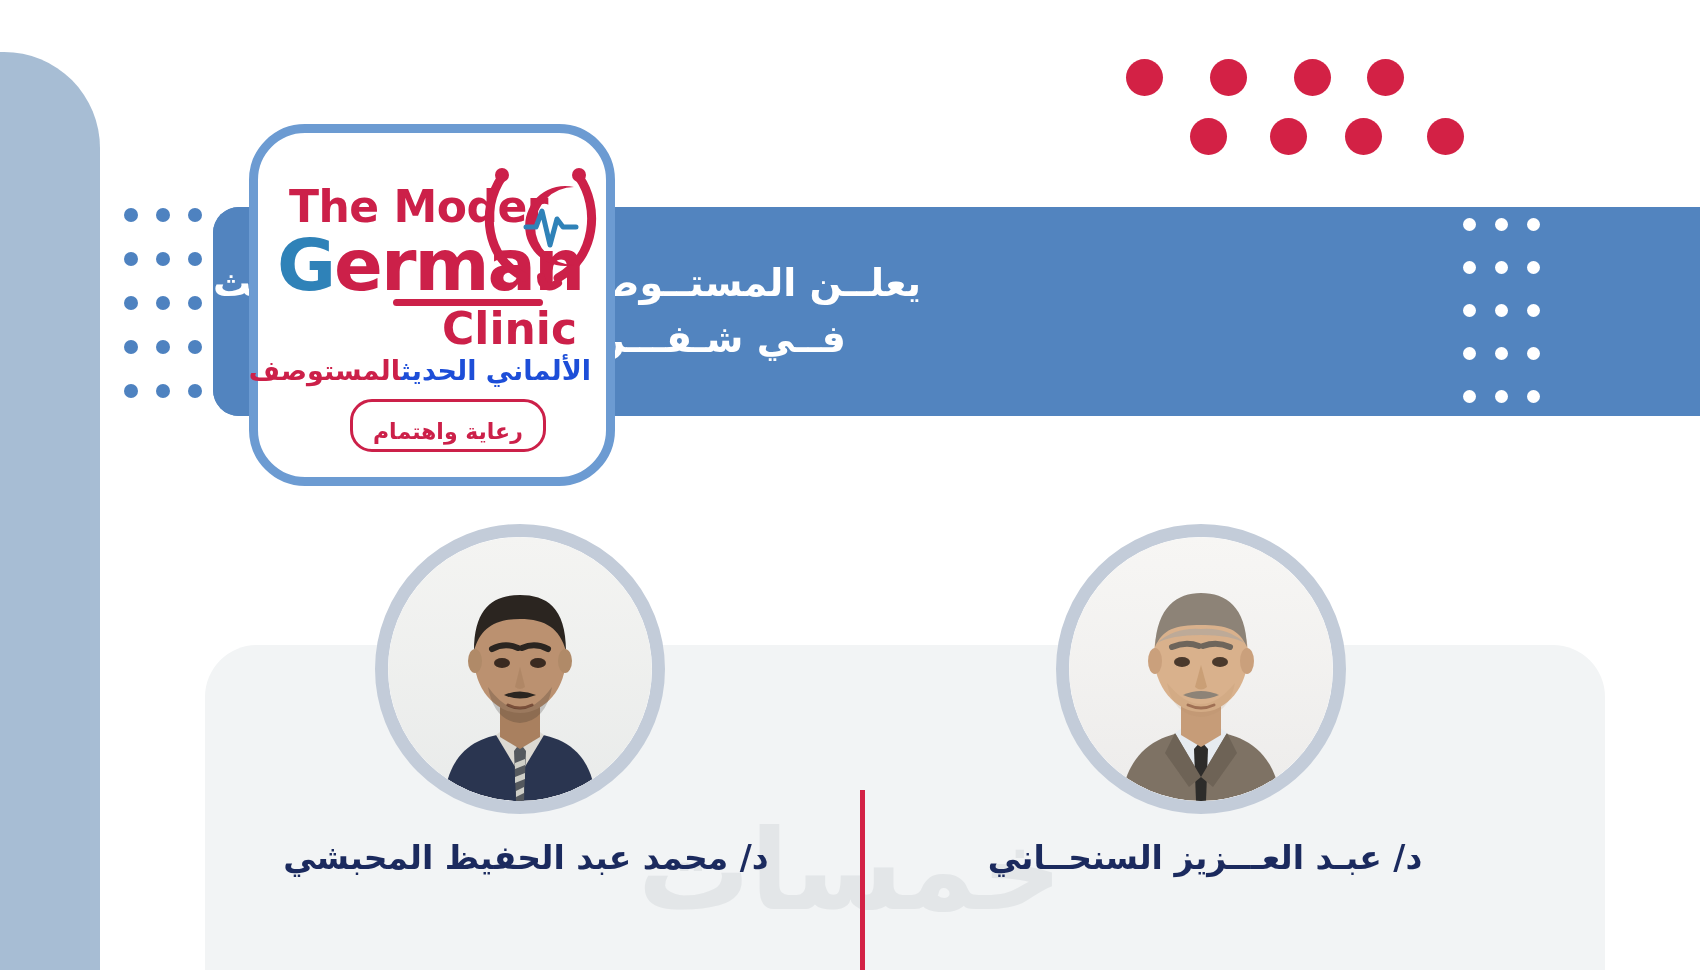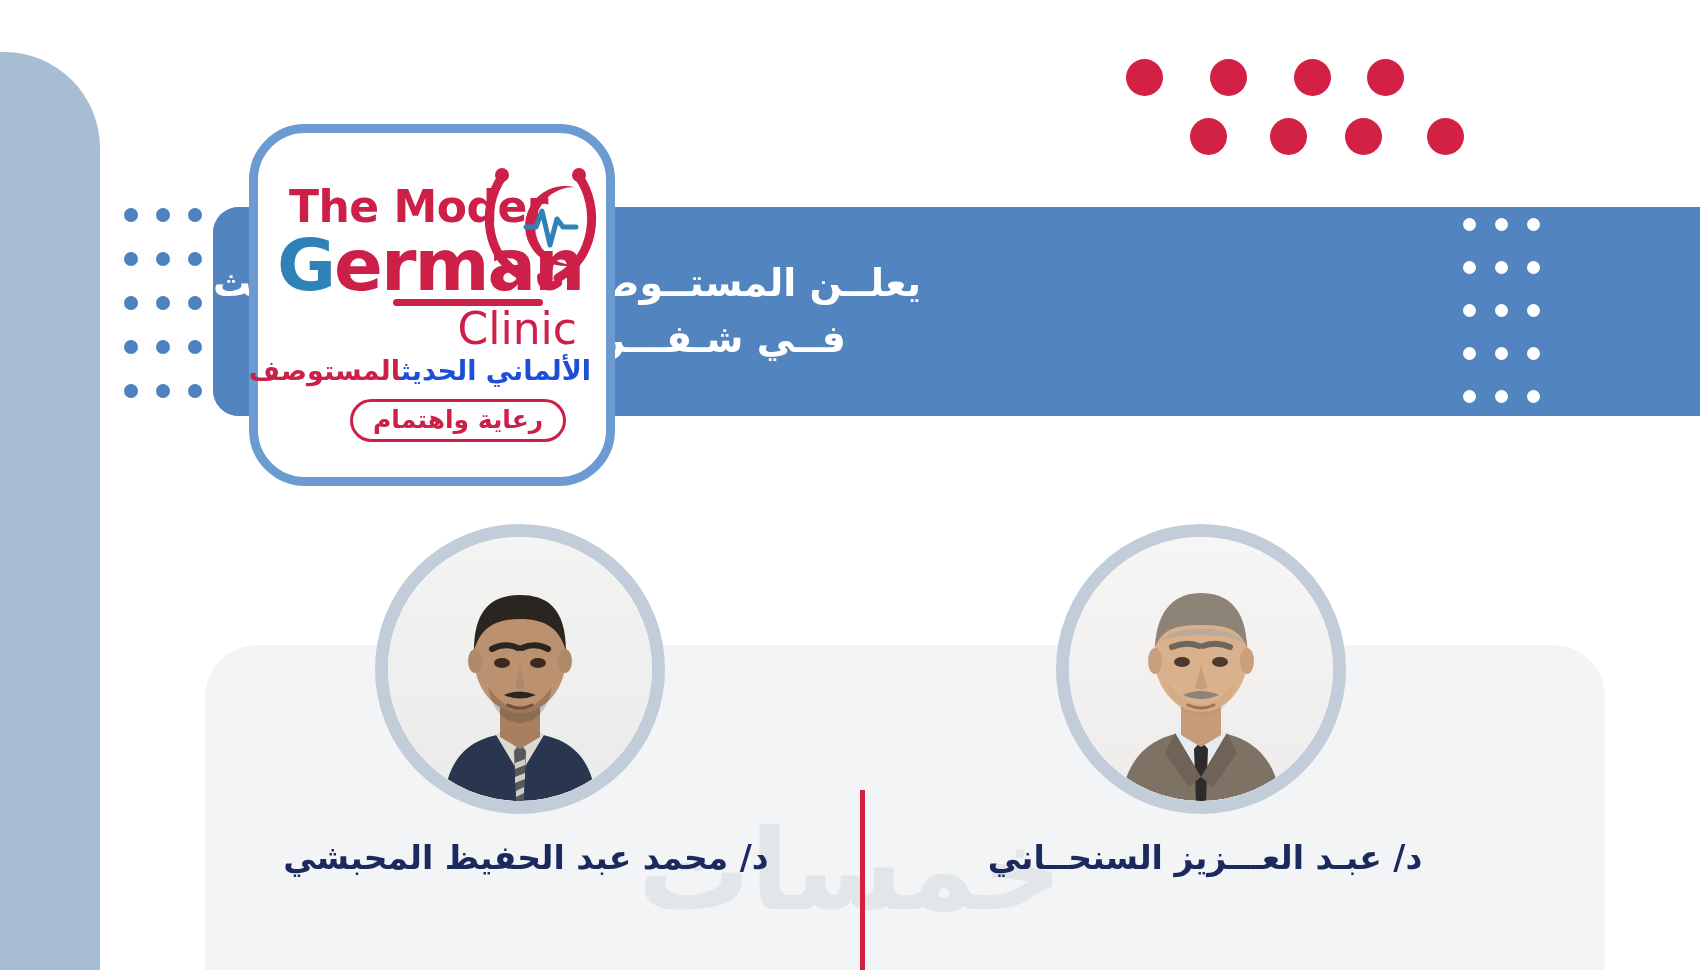--- a/index.html
+++ b/index.html
@@ -64,28 +64,28 @@
     box-sizing:border-box;
     display:flex;flex-direction:column;align-items:center;justify-content:center;
   }
   .logo-inner{position:relative;width:330px;height:300px;}
 
   .logo-row1{position:absolute;left:22px;top:26px;font-size:44px;font-weight:bold;color:#cc2049;letter-spacing:-0.5px;}
   .logo-row2{position:absolute;left:10px;top:68px;font-size:72px;font-weight:bold;letter-spacing:-2px;}
   .logo-row2 .g{color:#2f82b8;}
   .logo-row2 .erman{color:#cc2049;}
   .logo-underline{position:absolute;left:126px;top:144px;width:150px;height:7px;background:#cc2049;border-radius:4px;}
-  .logo-row3{position:absolute;right:20px;top:148px;font-size:44px;font-weight:normal;color:#cc2049;}
+  .logo-row3{position:absolute;right:20px;top:148px;font-size:44px;font-weight:bold;color:#cc2049;}
   .logo-ar{position:absolute;right:6px;top:200px;font-size:27px;font-weight:bold;direction:rtl;white-space:nowrap;}
   .logo-ar .red{color:#cc2049;text-align:center;}
   .logo-ar .blue{color:#1d4ed8;}
   .logo-badge{
     position:absolute;left:83px;top:244px;
     border:3px solid #cc2049;border-radius:22px;
-    padding:3px 20px 5px 20px;color:#cc2049;font-weight:bold;font-size:25px;
+    padding:17px 20px 5px 20px;color:#cc2049;font-weight:bold;font-size:22px;
     direction:rtl;
   }
   .logo-mark{position:absolute;right:-6px;top:6px;width:125px;height:130px;}
 
   
   .bottom-panel{
     position:absolute;left:205px;top:645px;width:1400px;height:325px;
     background:#f2f4f5;border-top-left-radius:52px;border-top-right-radius:52px;
   }
 

